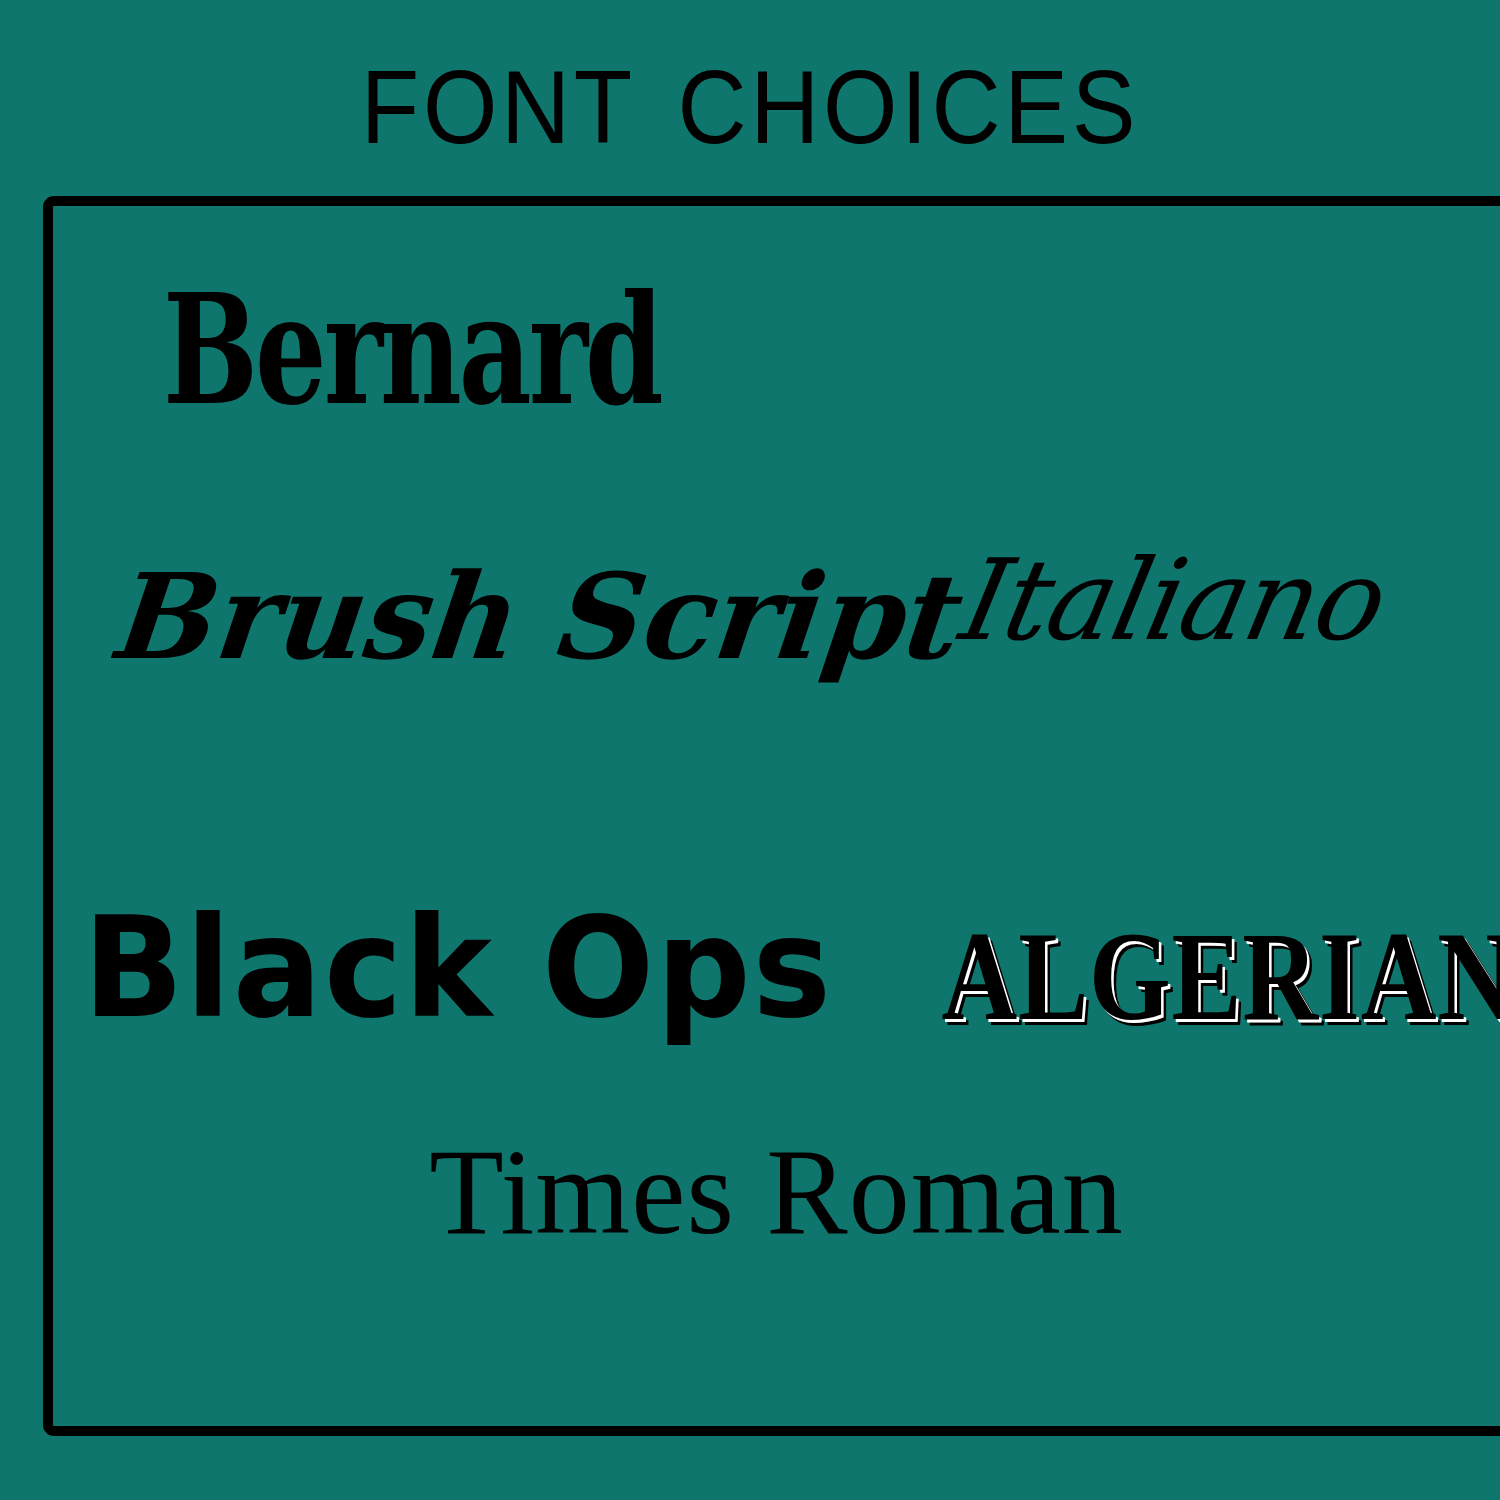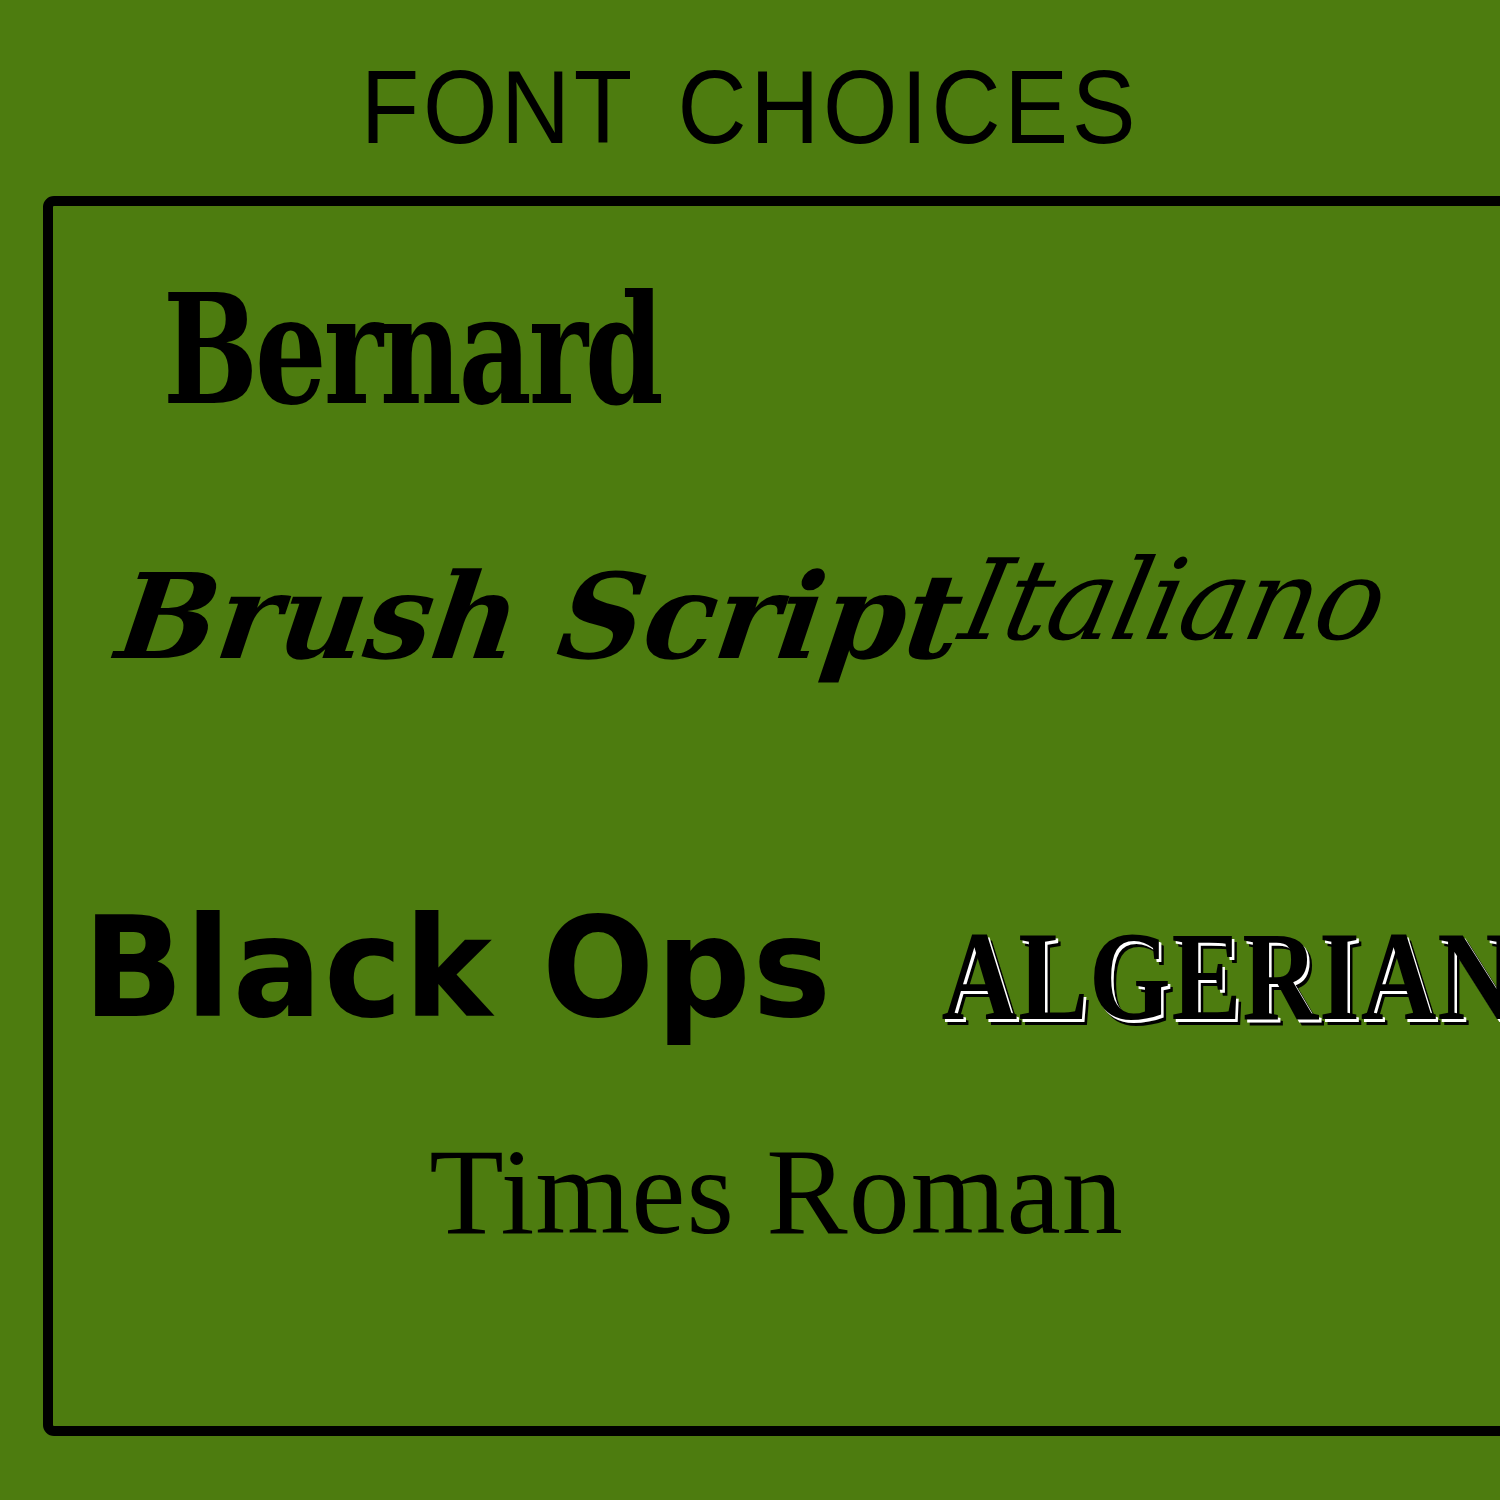--- a/index.html
+++ b/index.html
@@ -4,21 +4,21 @@
 <style>
   html, body {
     margin: 0;
     padding: 0;
     background: #ffffff;
   }
   .page {
     position: relative;
     width: 1500px;
     height: 1500px;
-    background: #4d7c0f;
+    background: #0f766e;
     color: #000000;
     overflow: hidden;
     font-family: "Liberation Serif", serif;
   }
 
   
   .title {
     position: absolute;
     top: 18px;
     left: 0;

